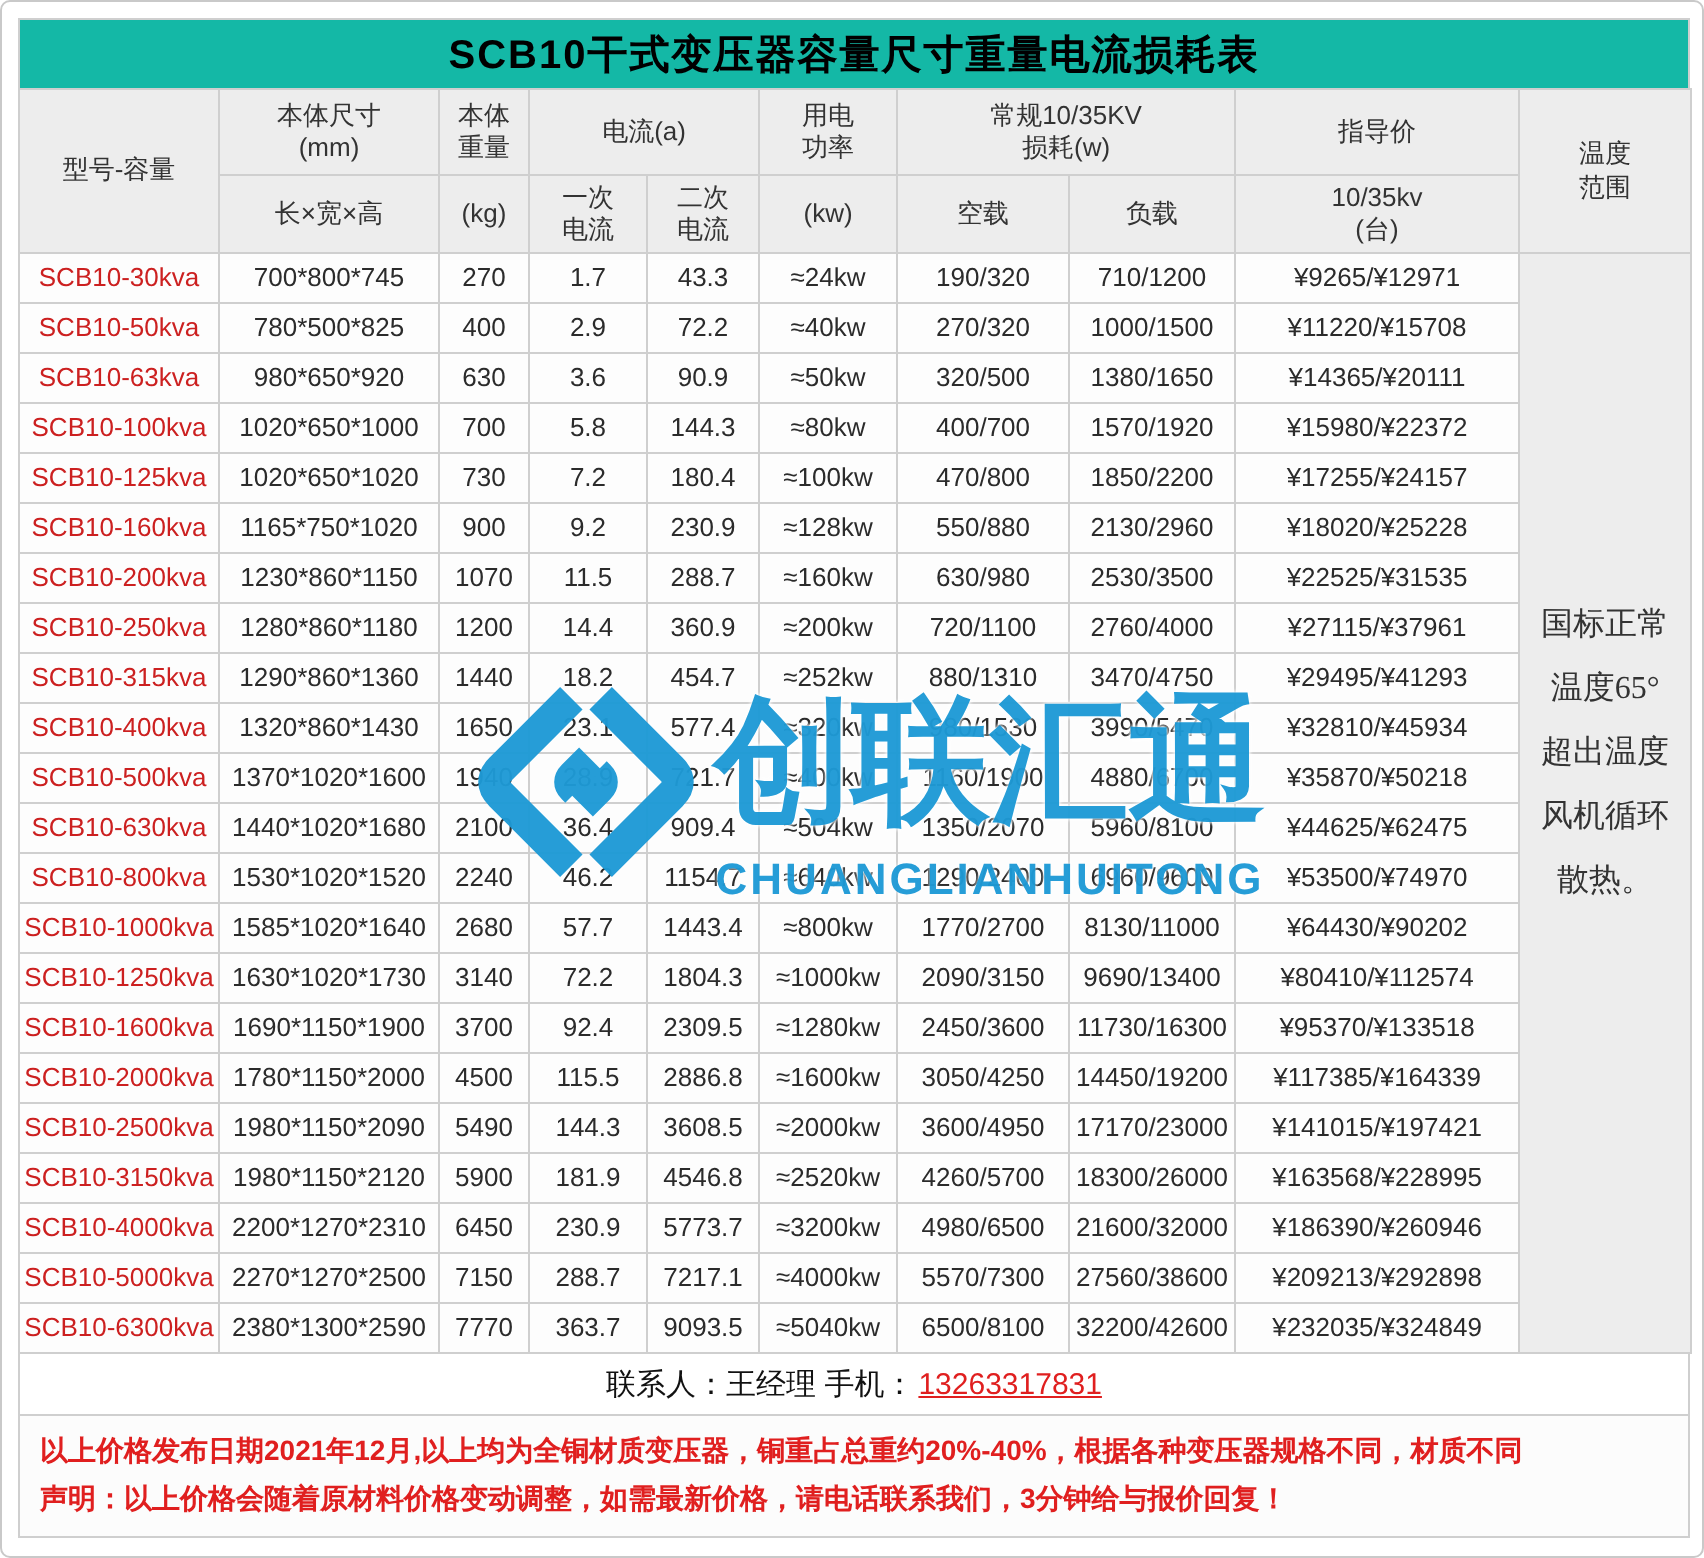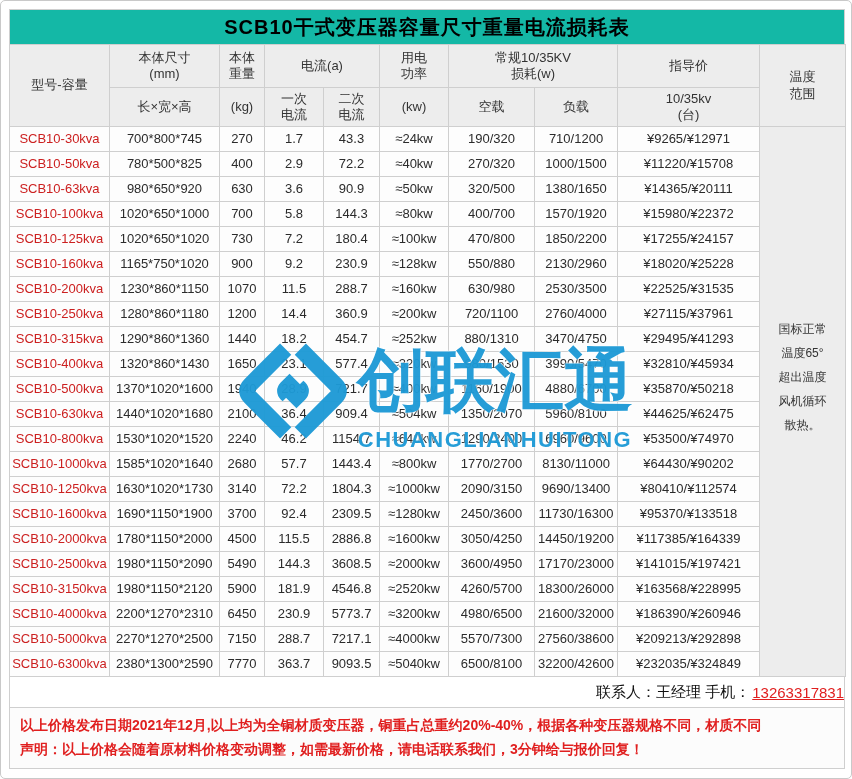--- a/index.html
+++ b/index.html
@@ -19,26 +19,26 @@
   table.spec th, table.spec td{
     border:1px solid #cfcfcf; text-align:center; vertical-align:middle;
     font-size:13px; color:#2b2b2b; white-space:pre-line; overflow:hidden;
   }
   table.spec thead th{ background:#ededed; font-weight:normal; color:#333; line-height:1.25; }
   table.spec thead tr:nth-child(1) th{ height:43px; }
   table.spec thead tr:nth-child(2) th{ height:39px; }
   table.spec tbody td{ height:25px; line-height:1.05; background:#fdfdfd; }
   table.spec tbody td.model{ color:#cc2020; }
   table.spec td.temp-cell{
-    background:#ededed; color:#333; font-size:12px; line-height:2.0;
-    vertical-align:middle; padding-bottom:50px;
+    background:#ededed; color:#333; font-size:16px; line-height:2.0;
+    vertical-align:middle; padding-bottom:50px;font-family:Liberation Serif, serif;
   }
   .contact-bar{
     width:836px; height:31px; border:1px solid #cfcfcf; border-top:none; background:#fff;
-    display:flex; align-items:center; justify-content:flex-end; font-size:15px; color:#111;
+    display:flex; align-items:center; justify-content:center; font-size:15px; color:#111;
   }
   .contact-bar .phone{ color:#e01f1f; margin-left:2px;text-decoration:underline; }
   .notes-box{
     width:836px; border:1px solid #cfcfcf; border-top:none; background:#fcfcfc;
     padding:5px 10px 7px 10px; text-align:left;
   }
   .notes-box p{ color:#e01f1f; font-size:14px; line-height:24px; font-weight:bold; }
   .watermark{
     position:absolute; left:230px; top:329px; display:flex; align-items:flex-end;
     pointer-events:none; opacity:0.96;

